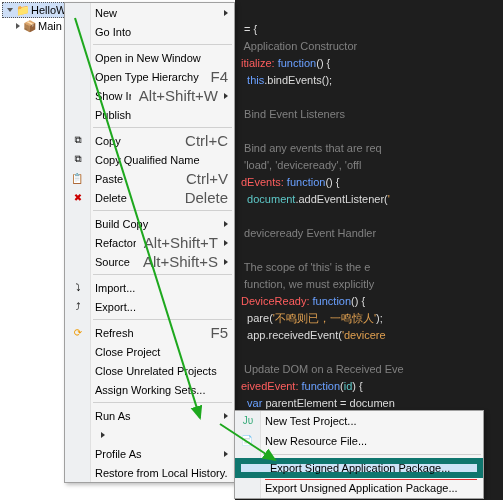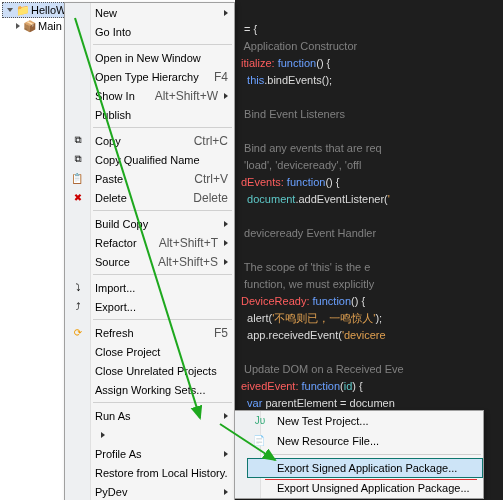--- a/index.html
+++ b/index.html
@@ -21,30 +21,30 @@
   .tok-cmt { color:#808080; }
   .tok-orange { color:#e0a050; }
   .tok-white { color:#dcdcdc; }
 
   
   .menu { position:absolute; left:64px; top:2px; width:171px; background:#f5f5f5; border:1px solid #a0a0a0; box-shadow:2px 2px 4px rgba(0,0,0,0.25); font-size:11px; color:#000;}
   .menu .gutter { position:absolute; left:0; top:0; bottom:0; width:26px; background:#eef0f2; border-right:1px solid #e0e0e0;}
   .mi { position:relative; display:flex; align-items:center; height:19px; padding-left:30px; padding-right:6px; cursor:default;}
   .mi.sel { background:#cde4f7; border:1px solid #7eb4ea; height:19px; padding-left:29px; padding-right:5px;}
   .mi .label { flex:1; white-space:nowrap; overflow:hidden; text-overflow:clip;}
-  .mi .shortcut { color:#555; font-size:12px; margin-left:8px;}
+  .mi .shortcut { color:#555; font-size:15px; margin-left:8px;}
   .mi .sub { margin-left:6px; width:0; height:0; border-left:4px solid #333; border-top:3px solid transparent; border-bottom:3px solid transparent;}
   .sep { height:0; border-top:1px solid #d0d0d0; margin:3px 2px 3px 28px; }
   .mi .icon { position:absolute; left:5px; top:2px; width:16px; height:14px; display:flex; align-items:center; justify-content:center; font-size:10px;}
 
   
   .submenu { position:absolute; left:234px; top:410px; width:250px; background:#f5f5f5; border:1px solid #a0a0a0; box-shadow:2px 2px 4px rgba(0,0,0,0.25); font-size:11px; color:#000; z-index:10;}
   .submenu .gutter { position:absolute; left:0; top:0; bottom:0; width:26px; background:#eef0f2; border-right:1px solid #e0e0e0;}
-  .submenu .mi { height:20px;margin-left:12px; }
-  .submenu .mi.sel { border:1px solid #0f766e; background:#cde4f7; }
+  .submenu .mi { height:20px; }
+  .submenu .mi.sel { border:6px solid #0f766e; background:#cde4f7; }
   .redline { position:absolute; left:30px; right:6px; height:0; border-top:1px solid #e03030; }
 
   svg.arrows { position:absolute; left:0; top:0; pointer-events:none; z-index:20;}
 </style>
 </head>
 <body>
 
 <div class="tree">
   <div class="tree-item sel">
     <span class="caret-down"></span>
@@ -69,21 +69,21 @@
 <span class="tok-cmt"> Bind any events that are req</span>
 <span class="tok-cmt"> 'load', 'deviceready', 'offl</span>
 <span class="tok-red">dEvents:</span><span class="tok-blue"> function</span><span class="tok-white">() {</span>
 <span class="tok-teal">  document</span><span class="tok-white">.addEventListener(</span><span class="tok-orange">'</span>
 <span></span>
 <span class="tok-cmt"> deviceready Event Handler</span>
 <span></span>
 <span class="tok-cmt"> The scope of 'this' is the e</span>
 <span class="tok-cmt"> function, we must explicitly</span>
 <span class="tok-red">DeviceReady:</span><span class="tok-blue"> function</span><span class="tok-white">() {</span>
-<span class="tok-white">  alert(</span><span class="tok-orange">'不鸣则已，一鸣惊人'</span><span class="tok-white">);</span>
+<span class="tok-white">  pare(</span><span class="tok-orange">'不鸣则已，一鸣惊人'</span><span class="tok-white">);</span>
 <span class="tok-white">  app.receivedEvent(</span><span class="tok-orange">'devicere</span>
 <span></span>
 <span class="tok-cmt"> Update DOM on a Received Eve</span>
 <span class="tok-red">eivedEvent:</span><span class="tok-blue"> function</span><span class="tok-white">(</span><span class="tok-teal">id</span><span class="tok-white">) {</span>
 <span class="tok-blue">  var</span><span class="tok-white"> parentElement = documen</span>
 <span class="tok-blue">  var</span><span class="tok-white"> listeningElement = pare</span>
 <span class="tok-blue">  var</span><span class="tok-white"> receivedElement = paren</span>
 </div>
 
 <div class="menu">
@@ -178,24 +178,20 @@
     </div>
   <div class="mi">
       <span class="sub"></span>
     </div>
   <div class="mi">
       <span class="label">Profile As</span>
       <span class="sub"></span>
     </div>
   <div class="mi">
       <span class="label">Restore from Local History...</span>
-    </div>
-  <div class="mi">
-      <span class="label">PyDev</span>
-      <span class="sub"></span>
     </div>
 
 </div>
 
 <div class="submenu">
   <div class="gutter"></div>
   <div class="mi">
       <span class="icon" style="color:#3a7;">Jυ</span>
       <span class="label">New Test Project...</span>
     </div>

